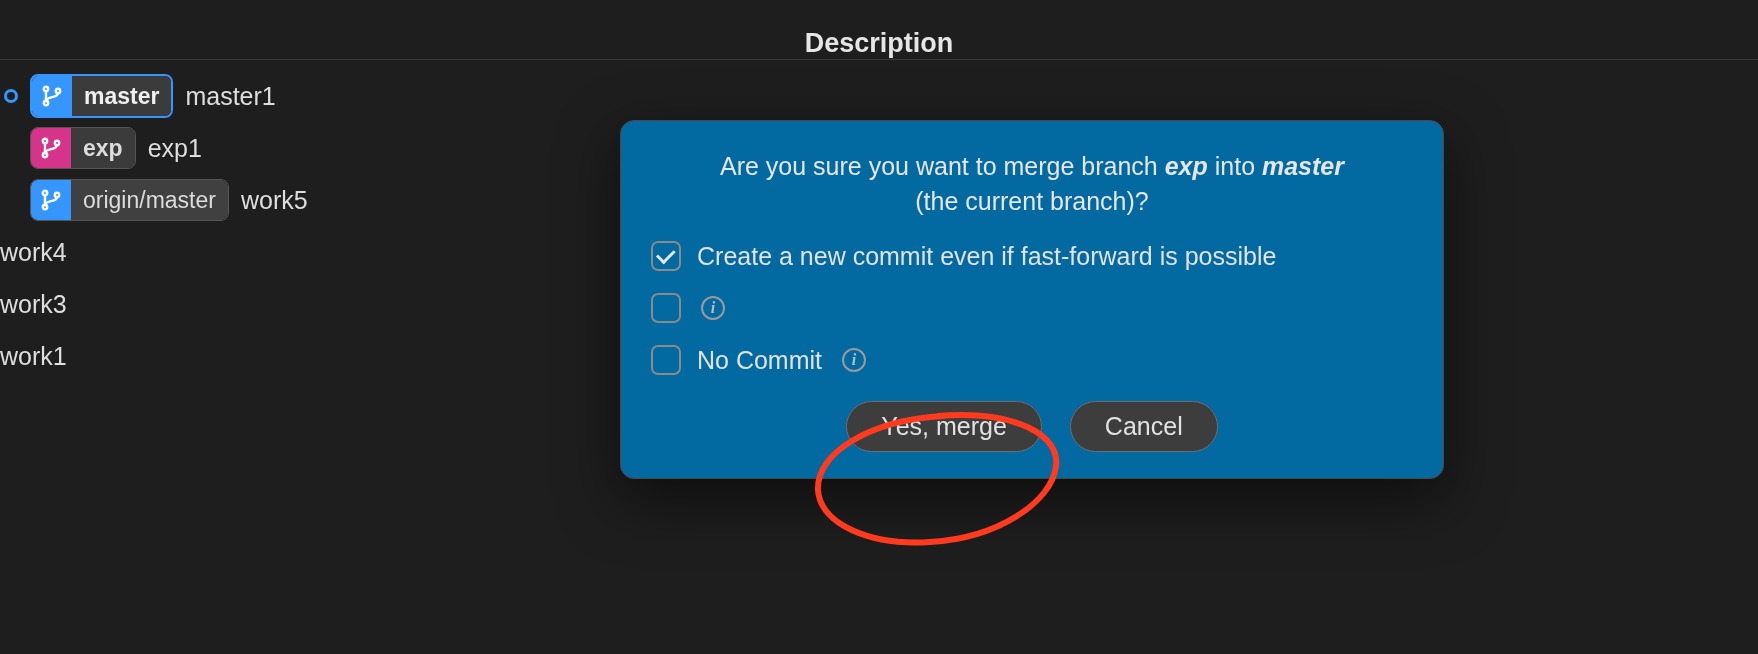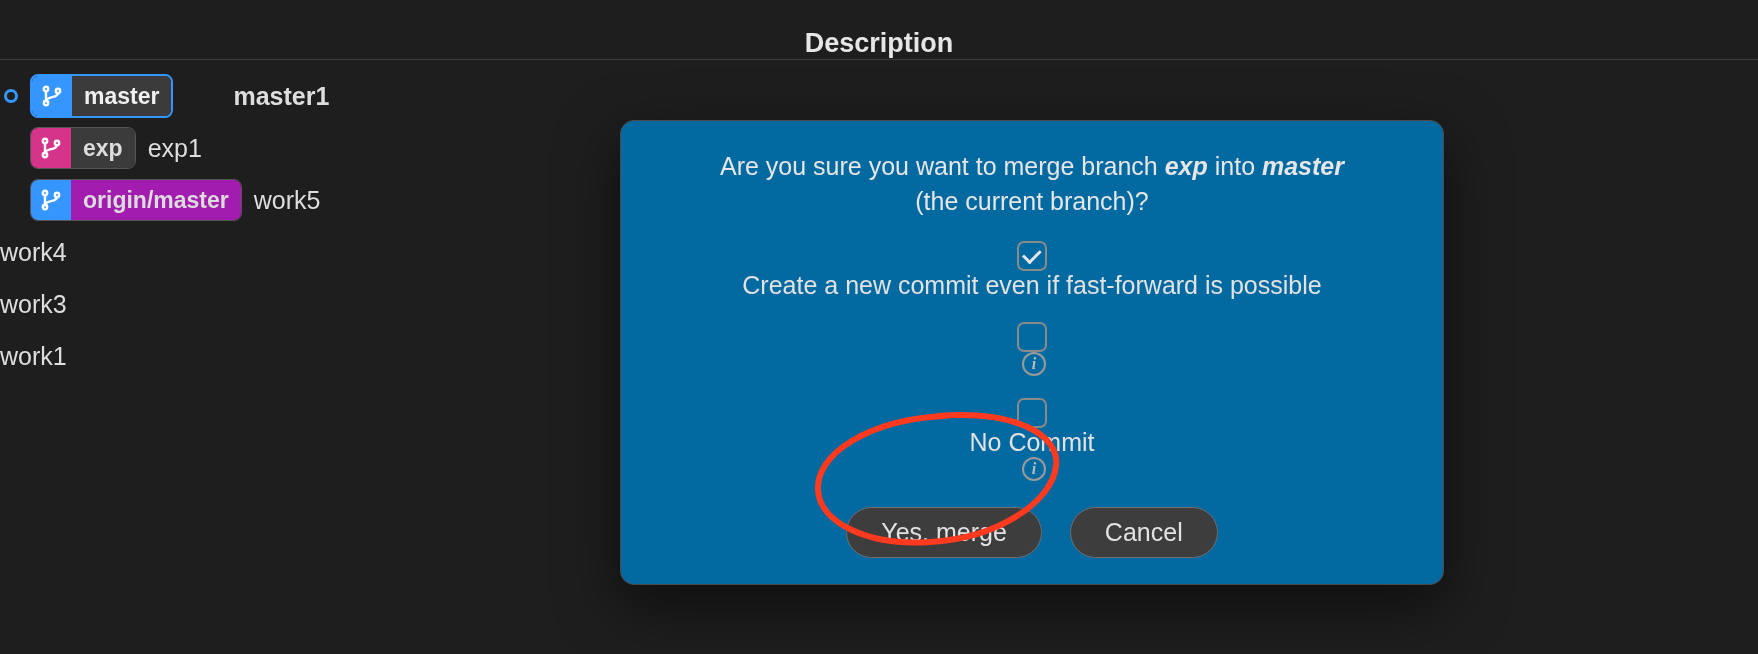--- a/index.html
+++ b/index.html
@@ -84,28 +84,28 @@
   .badge-exp {
     border: 1px solid #555;
   }
   .badge-exp .icon-part { background: #d6338a; }
   .badge-exp .label-part { background: #3b3b3b; color: #dcdcdc; font-weight: 600; }
 
   .badge-origin {
     border: 1px solid #555;
   }
   .badge-origin .icon-part { background: #3596ff; }
-  .badge-origin .label-part { background: #a21caf; color: #dcdcdc; font-weight: 700; }
+  .badge-origin .label-part { background: #404040; color: #dcdcdc; font-weight: 400; }
 
   .commit-message {
     font-size: 25px;
     color: #dedede;
     font-weight: 500;
   }
-  .commit-message.bold { font-weight: 700; margin-left: 48px; }
+  .commit-message.bold { font-weight: 400; }
 
   
   .dialog {
     position: absolute;
     left: 620px;
     top: 60px;
     width: 824px;
     background: #0369a1;
     border: 1px solid #4a4a4a;
     border-radius: 14px;
@@ -116,25 +116,24 @@
     text-align: center;
     font-size: 25px;
     line-height: 1.4;
     color: #e6e6e6;
     margin-bottom: 22px;
   }
   .dialog-question .em { font-style: italic; font-weight: 700; }
   .option-row {
     display: flex;
     align-items: center;
-    gap: 0;
+    gap: 16px;
     margin: 22px 0;
     font-size: 25px;
     color: #e2e2e2;
-    flex-direction: column;
   }
   .checkbox {
     width: 30px;
     height: 30px;
     border: 2px solid #8a8a8a;
     border-radius: 7px;
     display: flex;
     align-items: center;
     justify-content: center;
     flex-shrink: 0;

